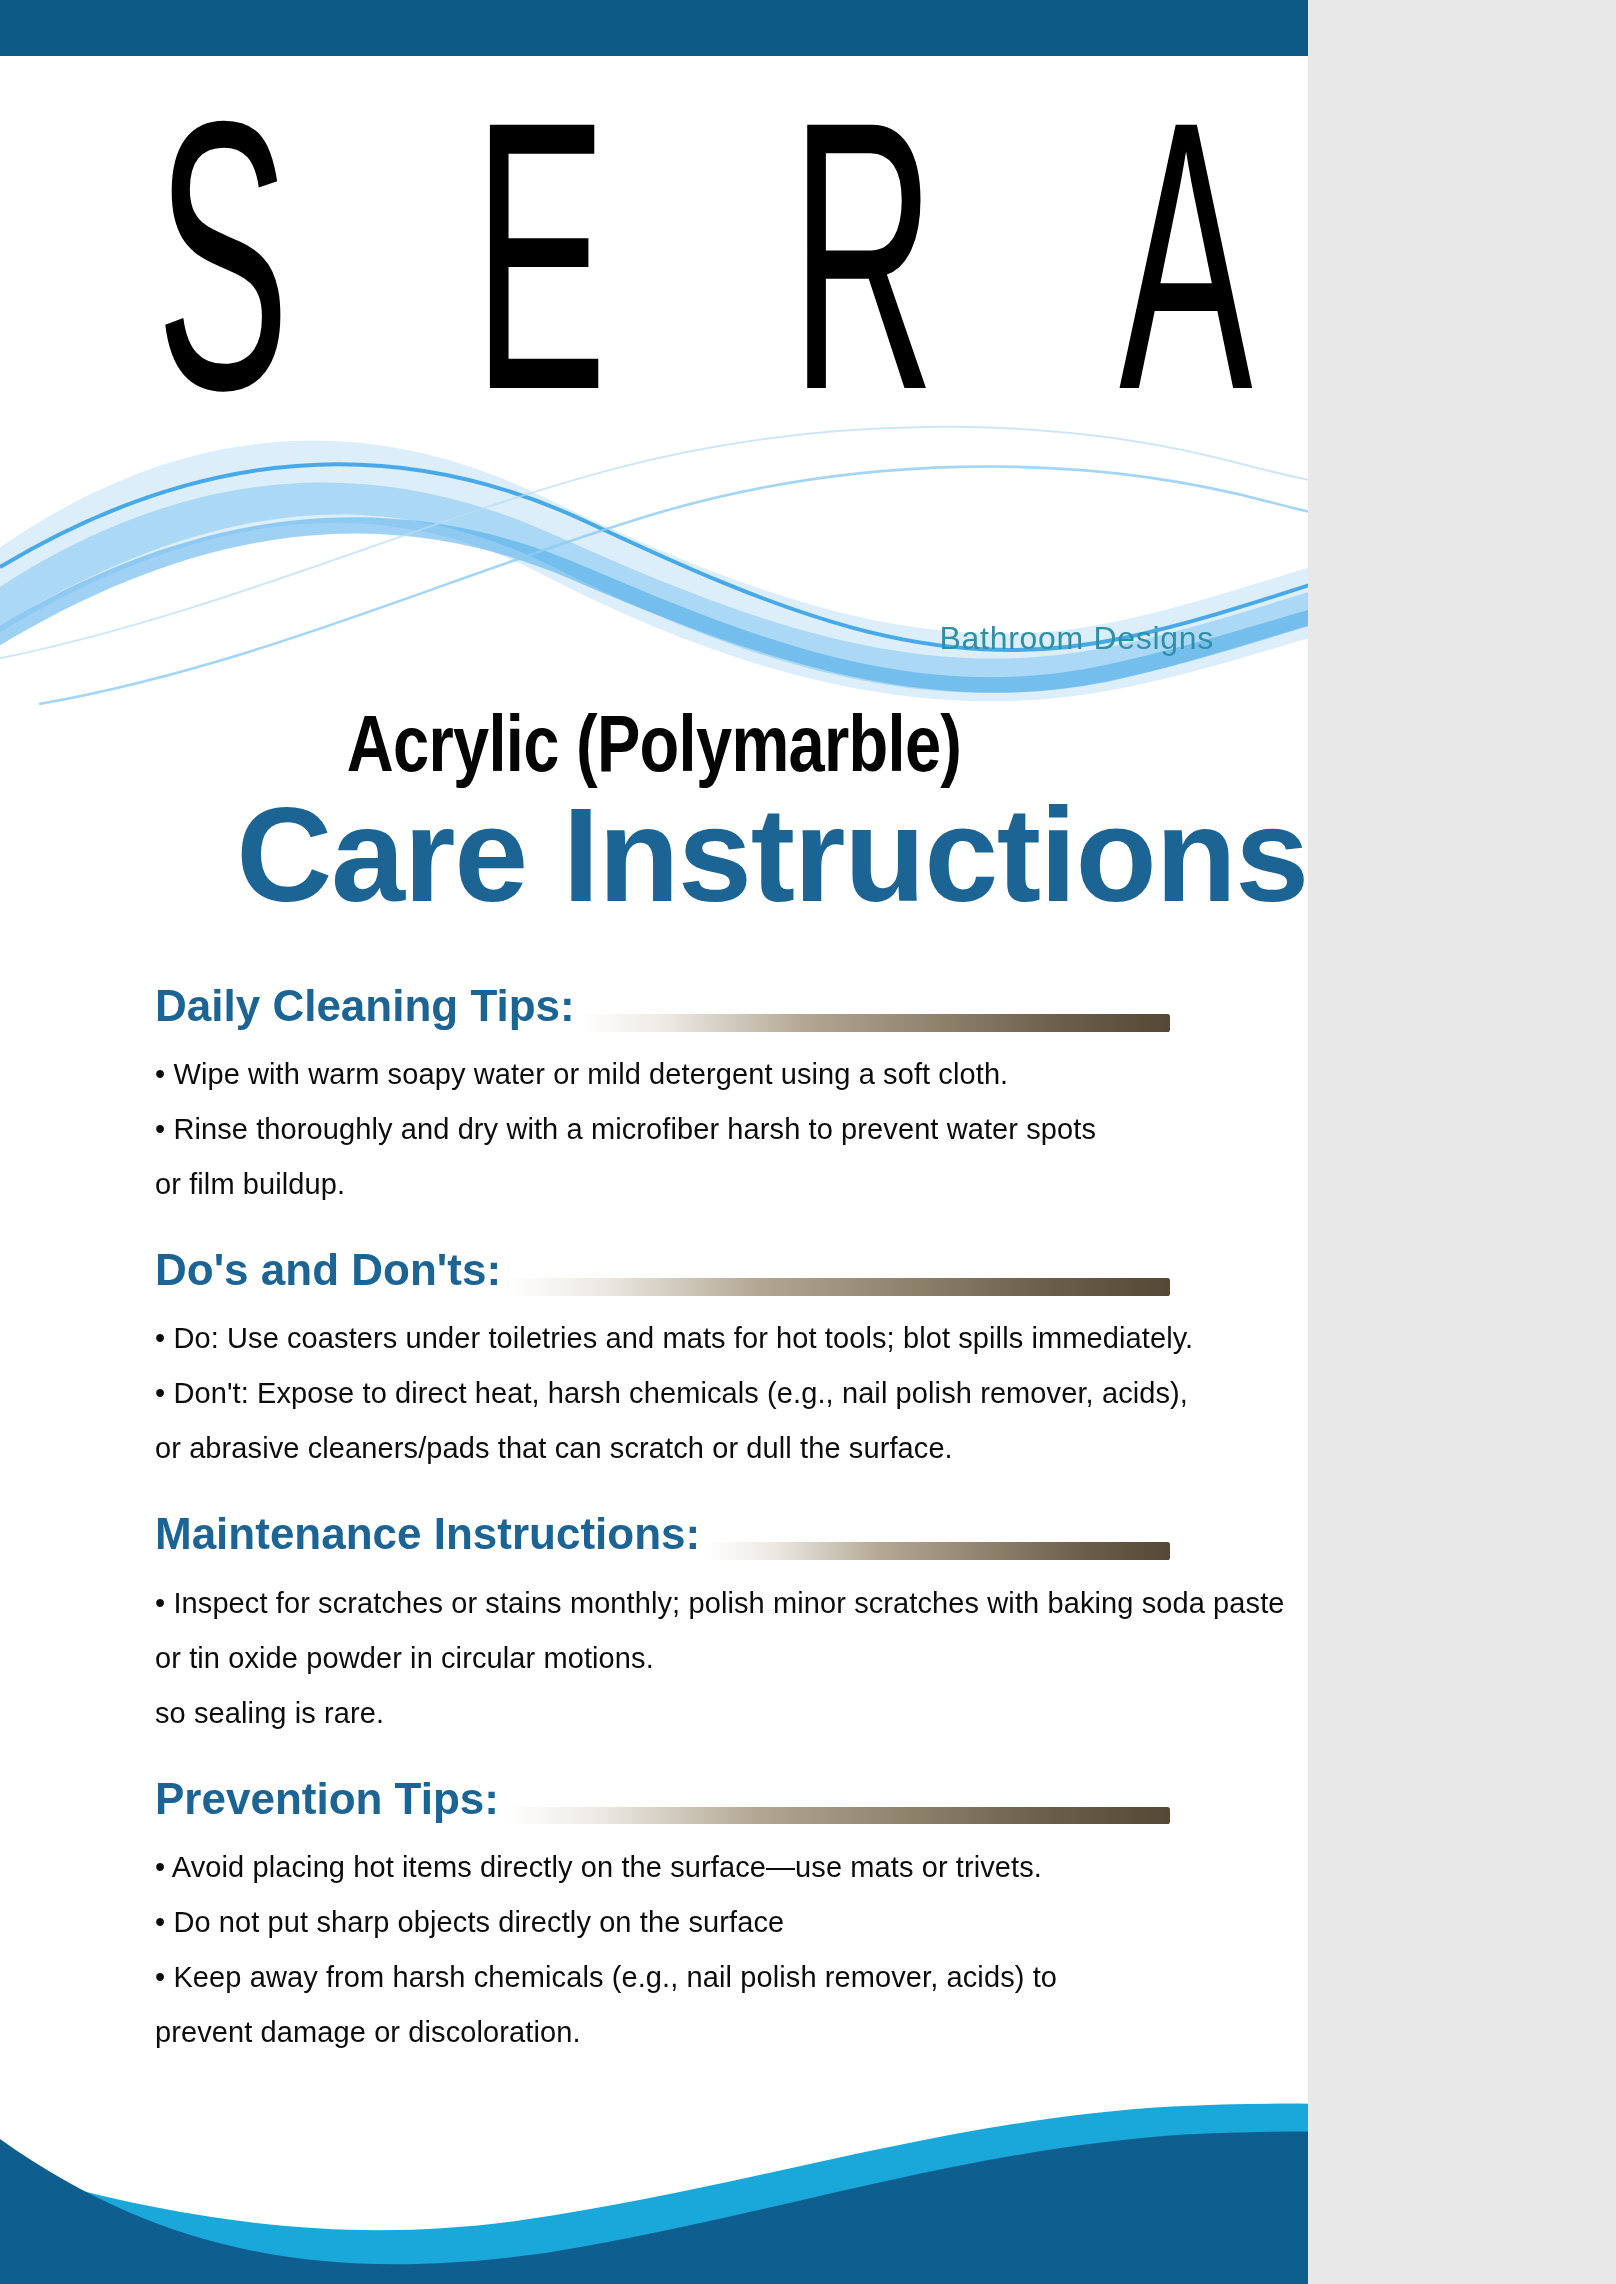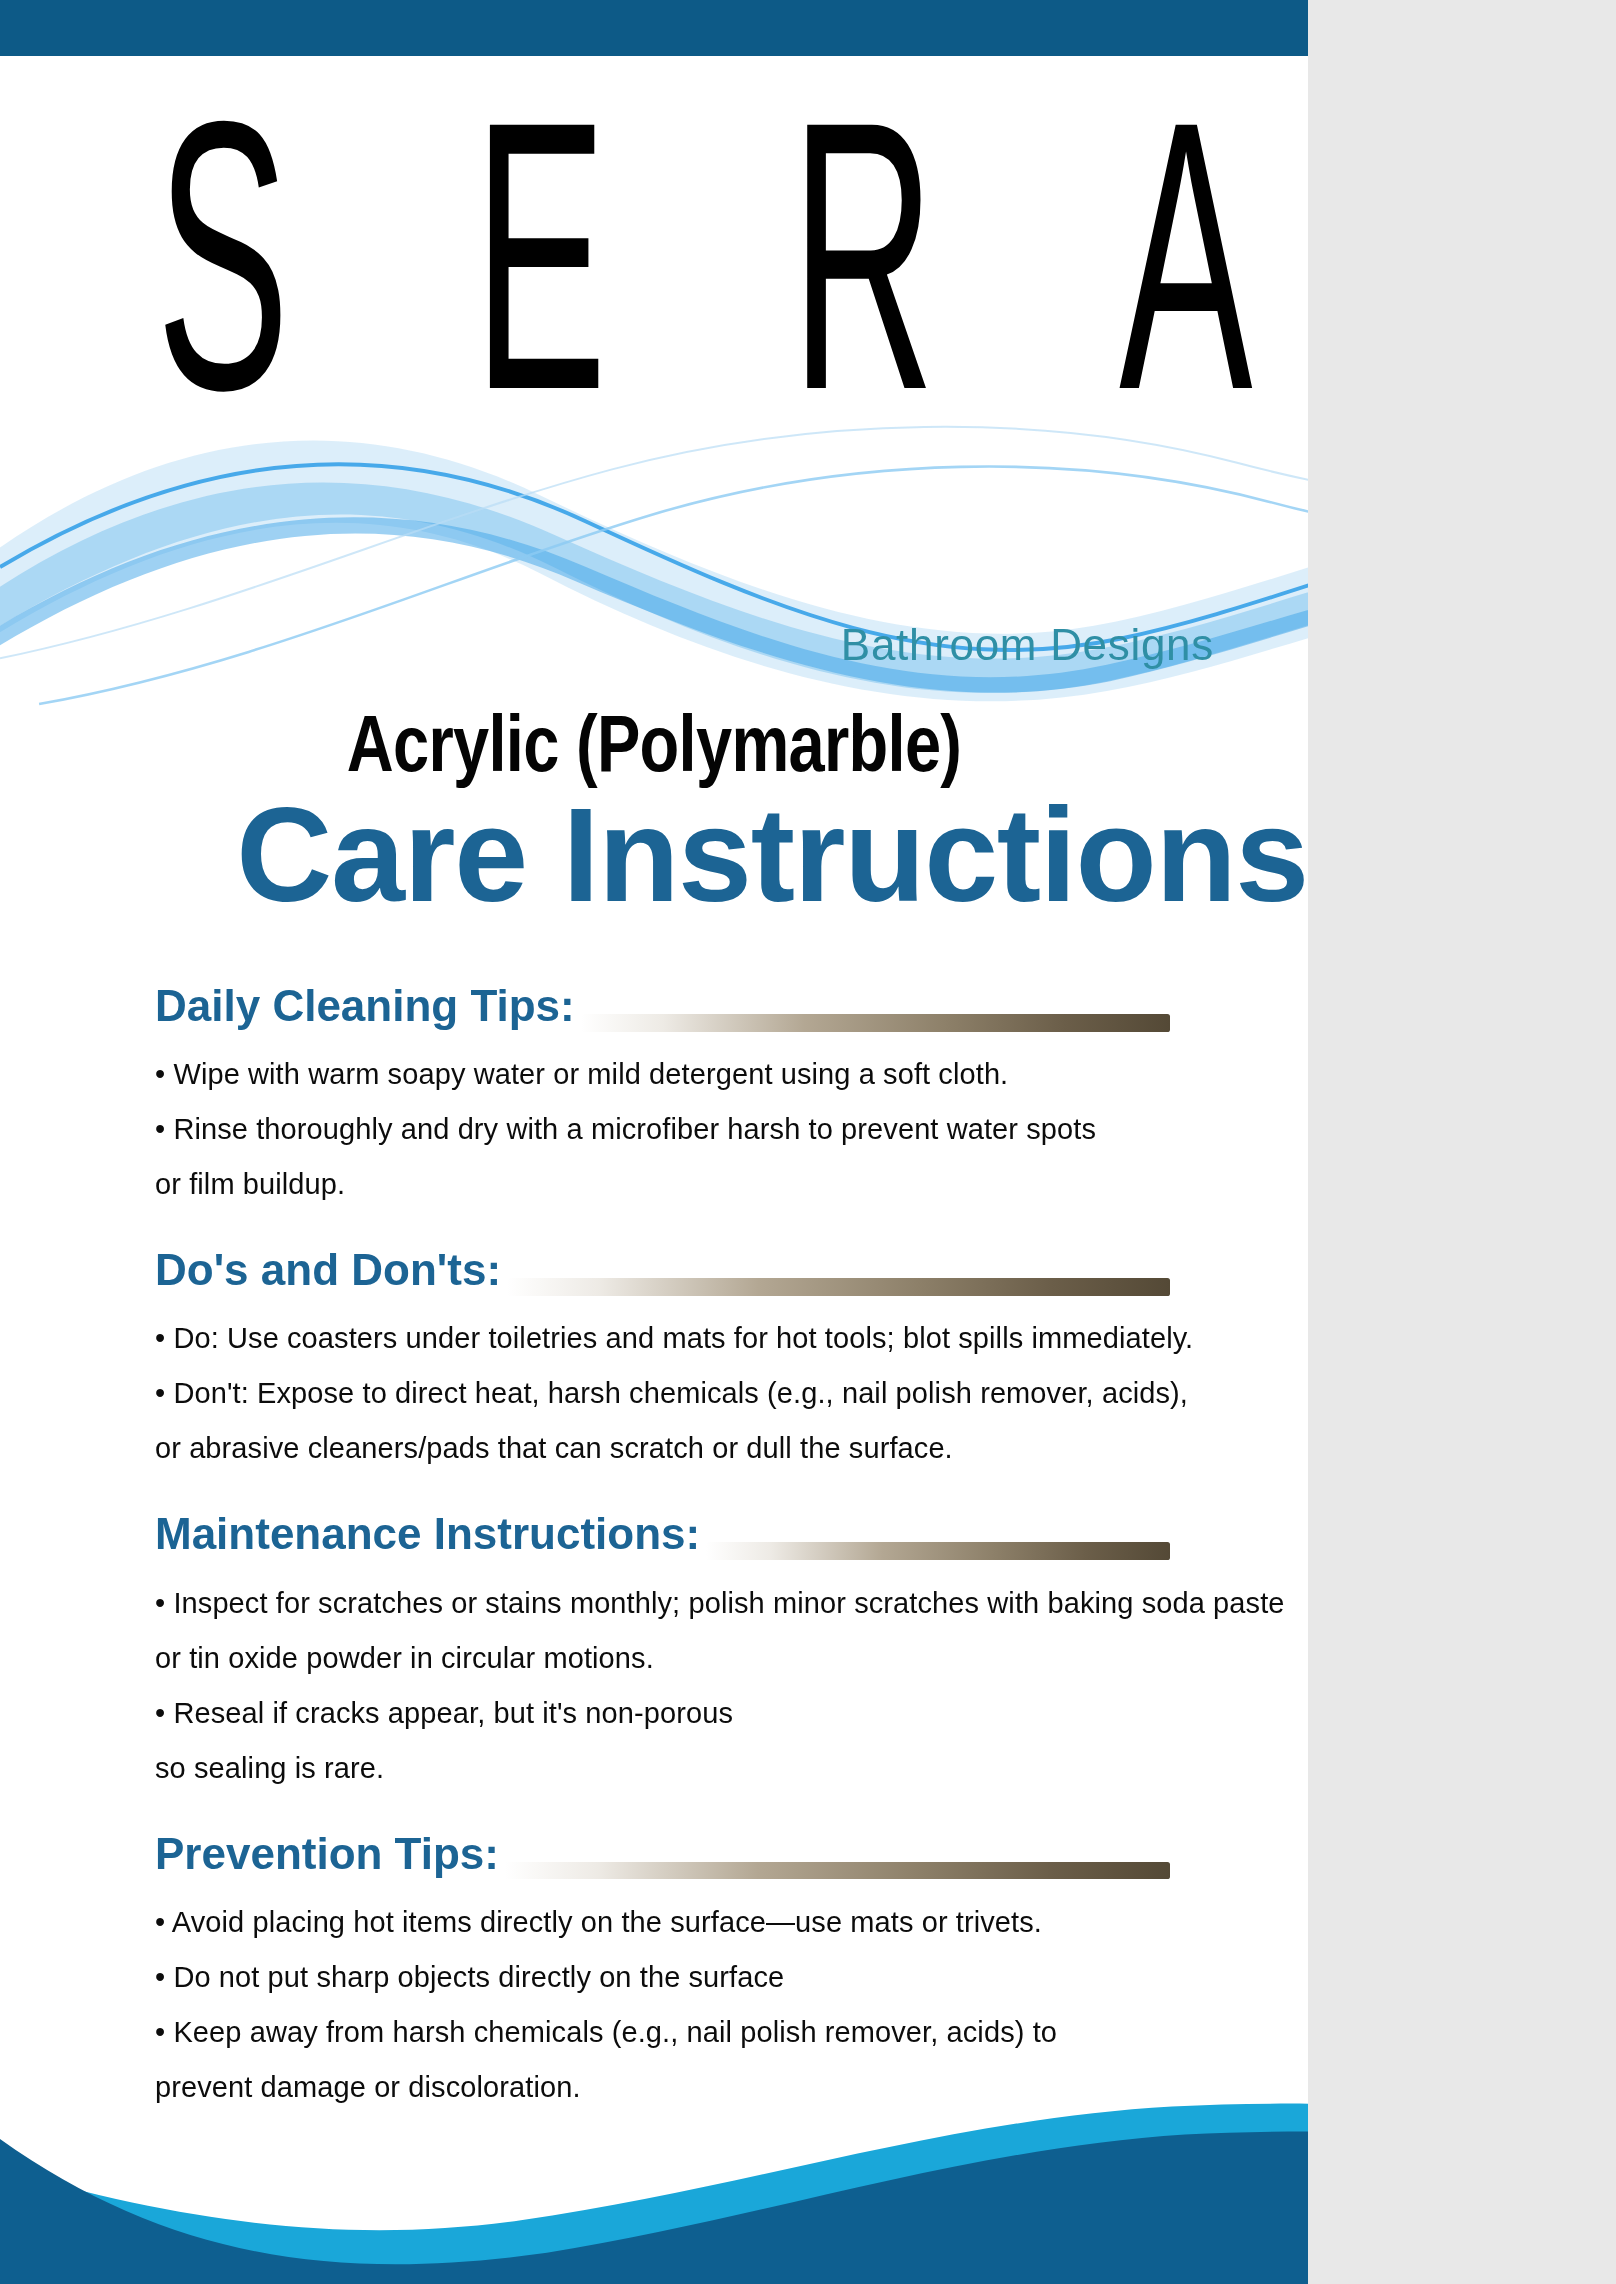--- a/index.html
+++ b/index.html
@@ -30,21 +30,21 @@
     transform:scale(0.93,1.78); transform-origin:top center;
     white-space:nowrap;
   }
 
   
   .wave-art { position:absolute; top:352px; left:0; width:1616px; height:365px; }
 
   
   .brand-subtitle {
     position:absolute; top:620px; right:94px;
-    font-size:44px; font-weight:400; color:#2f8fa5;
+    font-size:32px; font-weight:400; color:#2f8fa5;
     letter-spacing:0.7px;
   }
 
   
   .product-subtitle {
     position:absolute; top:698px; left:0; width:100%; text-align:center;
   }
   .product-subtitle span {
     display:inline-block; font-size:65px; font-weight:700; color:#040404;
     transform:scaleY(1.22); transform-origin:top center; letter-spacing:-0.7px;
@@ -143,21 +143,20 @@
       <p class="line">or abrasive cleaners/pads that can scratch or dull the surface.</p>
     </div>
 
     <div class="section">
       <div class="section-heading-row">
         <div class="section-heading">Maintenance Instructions:</div>
         <div class="heading-bar"></div>
       </div>
       <p class="line">• Inspect for scratches or stains monthly; polish minor scratches with baking soda paste</p>
       <p class="line">or tin oxide powder in circular motions.</p>
-      <p class="line">• Reseal if cracks appear, but it's non-porous</p>
       <p class="line">so sealing is rare.</p>
     </div>
 
     <div class="section">
       <div class="section-heading-row">
         <div class="section-heading">Prevention Tips:</div>
         <div class="heading-bar"></div>
       </div>
       <p class="line">• Avoid placing hot items directly on the surface—use mats or trivets.</p>
       <p class="line">• Do not put sharp objects directly on the surface</p>

